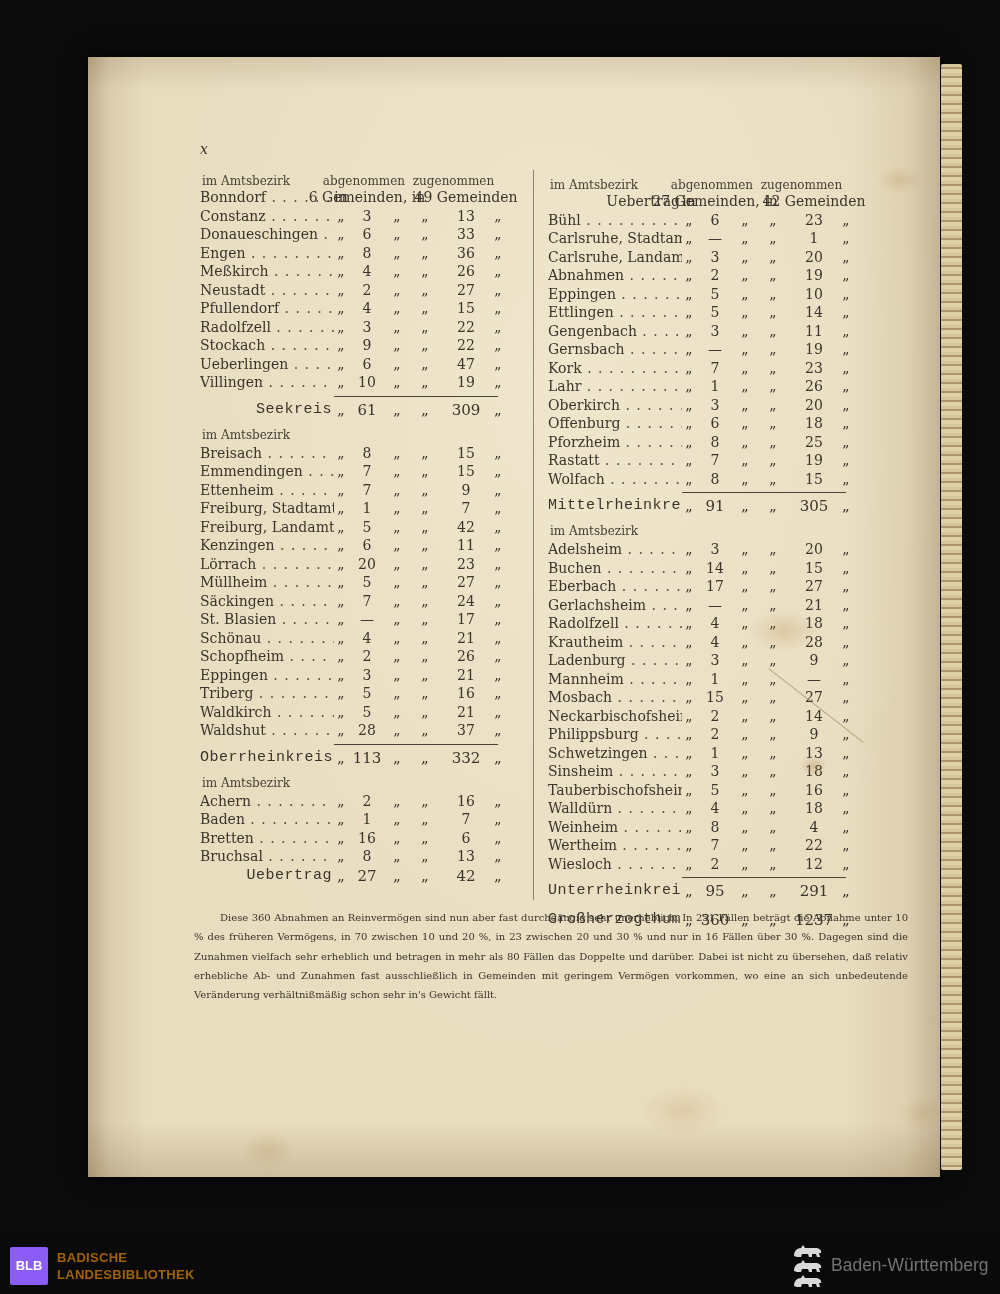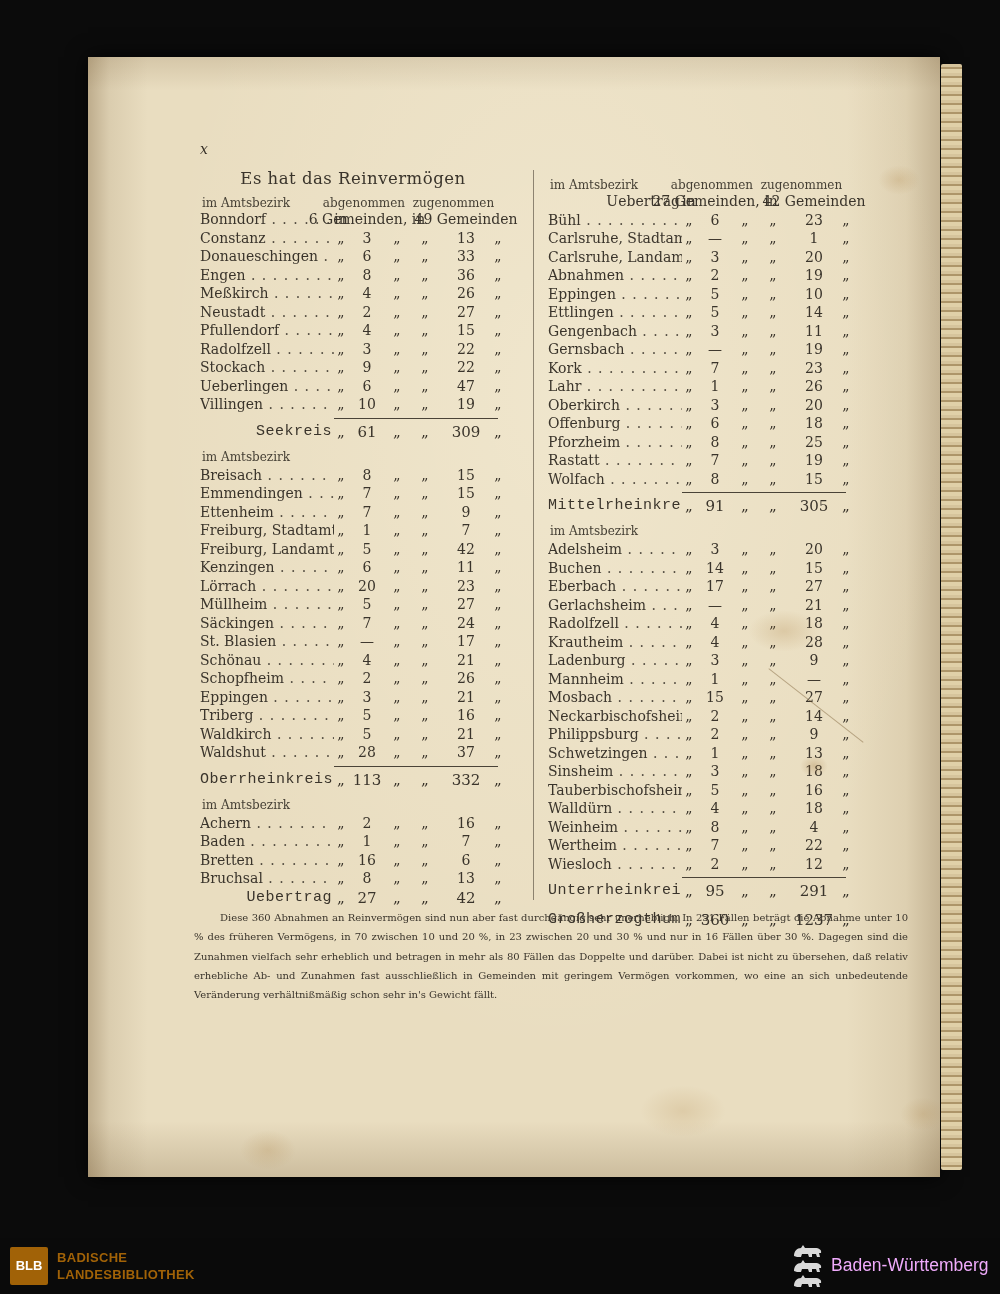--- a/index.html
+++ b/index.html
@@ -67,40 +67,39 @@
   .s3 { left:552px; top:1028px; width:86px; height:52px; background:radial-gradient(ellipse, rgba(170,125,60,.18), transparent 70%); }
   .s4 { left:152px; top:1073px; width:56px; height:40px; background:radial-gradient(ellipse, rgba(170,125,60,.20), transparent 70%); }
   .s5 { left:790px; top:108px; width:42px; height:30px; background:radial-gradient(ellipse, rgba(170,125,60,.22), transparent 70%); }
   .s6 { left:812px; top:1040px; width:46px; height:34px; background:radial-gradient(ellipse, rgba(170,125,60,.18), transparent 70%); }
   .scratch { position:absolute; left:668px; top:648px; width:120px; height:1px;
              background:rgba(120,90,50,.45); transform:rotate(38deg); }
 
   
   .footer { position:absolute; left:0; bottom:0; width:1000px; height:56px; background:#0a0a0a;
             font-family:"Liberation Sans", sans-serif; }
-  .blb-box { position:absolute; left:10px; top:9px; width:38px; height:38px; background:#a16207;
+  .blb-box { position:absolute; left:10px; top:9px; width:38px; height:38px; background:#8b5cf6;
              color:#fff; font-weight:bold; font-size:13px; text-align:center; line-height:38px; border-radius:2px; }
   .blb-lines { position:absolute; left:57px; top:11px; color:#a16207; font-weight:bold;
                font-size:13px; line-height:17px; letter-spacing:.3px; }
   .bw-emblem { position:absolute; left:793px; top:6px; }
-  .bw-text { position:absolute; left:831px; top:17px; color:#f0abfc; font-size:17.5px; }
+  .bw-text { position:absolute; left:831px; top:17px; color:#737373; font-size:17.5px; }
 </style>
 </head>
 <body>
 
 <div id="screen">
 
   <div class="scan-page">
 
     <div class="page-num">x</div>
 
     <div class="v-divider"></div>
 
     <div class="col col-left">
-      <div class="tbl-title">Es hat das Reinvermögen</div>
       <div class="t-head">
         <span class="h-district">im Amtsbezirk</span>
         <span class="h-dec">abgenommen</span>
         <span class="h-inc">zugenommen</span>
       </div>
 
       <div>
   <div class="t-row">
     <span class="c-name">Bonndorf</span>
     <span class="c-k k1">in</span>

